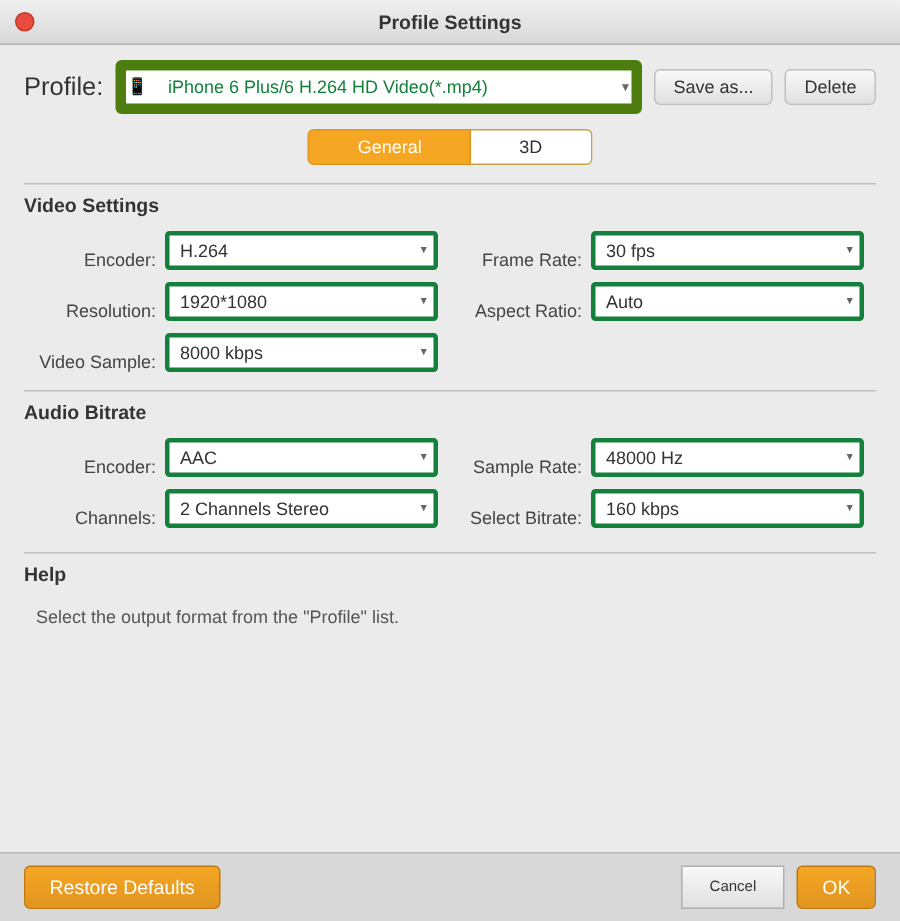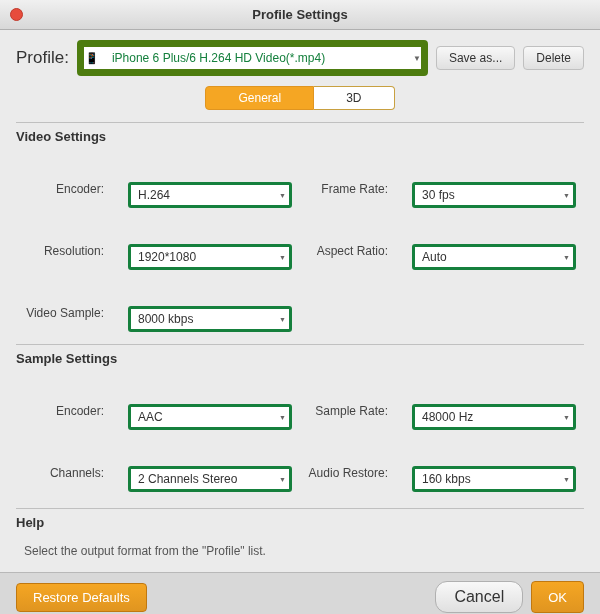--- a/index.html
+++ b/index.html
@@ -149,23 +149,22 @@
       margin-bottom: 10px;
     }
     .settings-grid {
       display: grid;
       grid-template-columns: 1fr 1fr;
       gap: 8px 16px;
       padding: 0 8px;
     }
     .field-row {
       display: flex;
-      align-items: flex-start;
-      gap: 24px;
-      margin-top: 28px;
+      align-items: flex-end;
+      gap: 6px;
     }
     .field-label {
       font-size: 12px;
       color: #444;
       text-align: right;
       min-width: 80px;
     }
     .field-select-wrap {
       position: relative;
       flex: 1;
@@ -223,22 +222,22 @@
       font-weight: 500;
     }
     .footer-right {
       display: flex;
       gap: 8px;
     }
     .btn-normal {
       padding: 6px 18px;
       background: linear-gradient(to bottom, #f8f8f8, #e0e0e0);
       border: 1px solid #b0b0b0;
-      border-radius: 12px;
-      font-size: 16px;
+      border-radius: 0;
+      font-size: 10px;
       color: #333;
       cursor: pointer;
     }
   </style>
 </head>
 <body>
 
 <div class="title-bar">
   <div class="title-bar-close"></div>
   <span class="title-bar-title">Profile Settings</span>
@@ -324,21 +323,21 @@
           </select>
         </div>
       </div>
 
       <div></div>
     </div>
   </div>
 
   <div class="section">
     <hr class="section-divider">
-    <div class="section-title">Sample Settings</div>
+    <div class="section-title">Audio Bitrate</div>
     <div class="settings-grid">
 
       <div class="field-row">
         <span class="field-label">Encoder:</span>
         <div class="field-select-wrap">
           <select>
             <option>AAC</option>
             <option>MP3</option>
             <option>AC3</option>
           </select>
@@ -360,21 +359,21 @@
         <span class="field-label">Channels:</span>
         <div class="field-select-wrap">
           <select>
             <option>2 Channels Stereo</option>
             <option>1 Channel Mono</option>
           </select>
         </div>
       </div>
 
       <div class="field-row">
-        <span class="field-label">Audio Restore:</span>
+        <span class="field-label">Select Bitrate:</span>
         <div class="field-select-wrap">
           <select>
             <option>160 kbps</option>
             <option>128 kbps</option>
             <option>320 kbps</option>
           </select>
         </div>
       </div>
     </div>
   </div>

